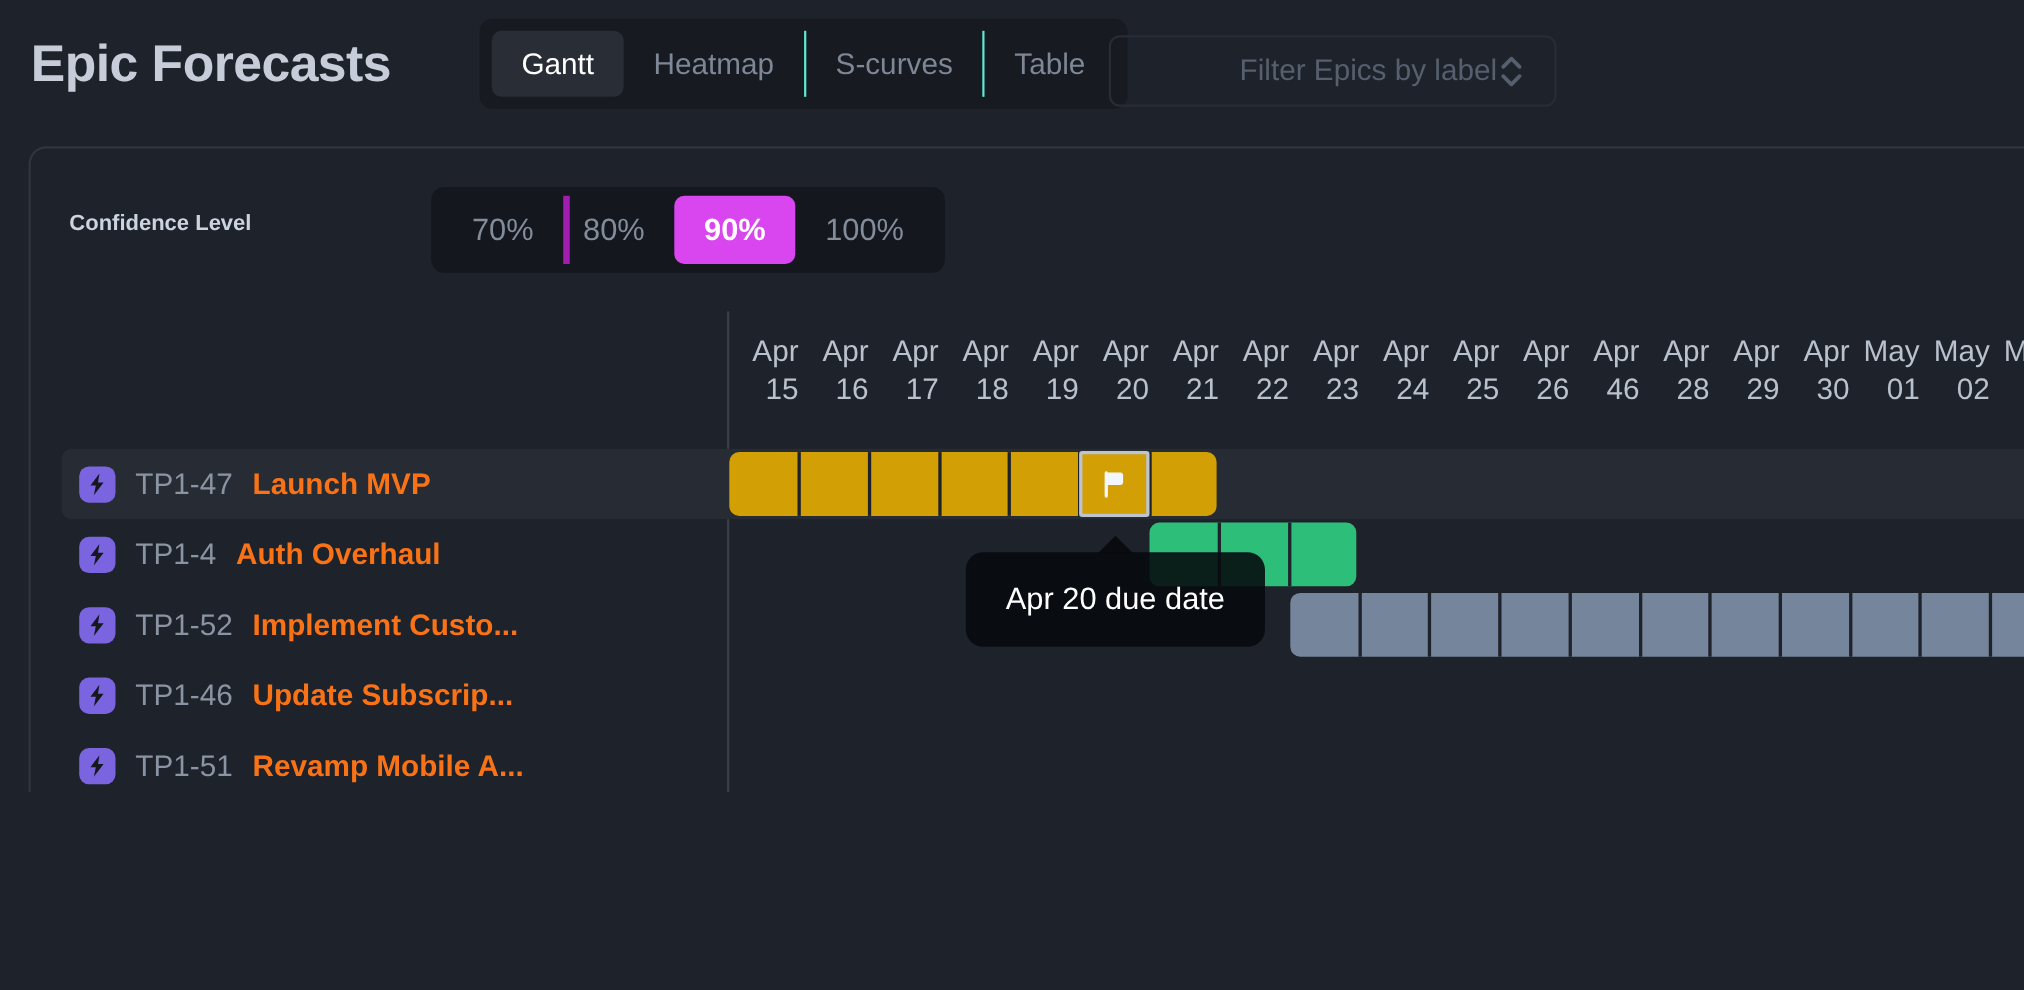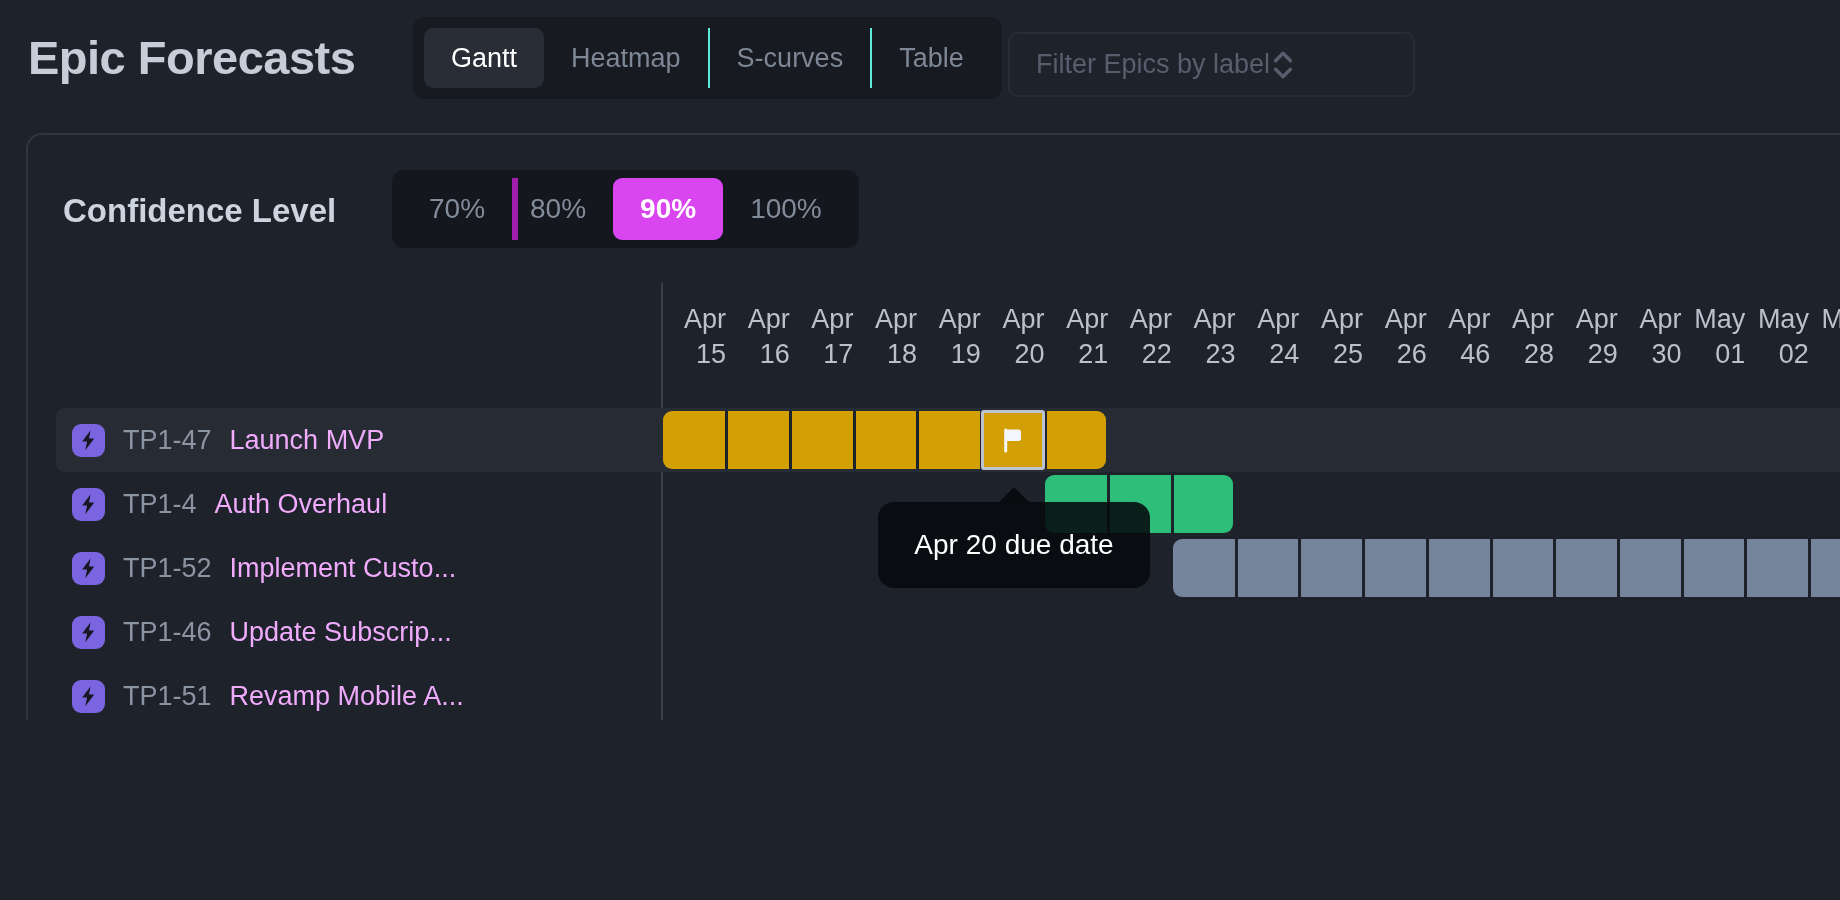--- a/index.html
+++ b/index.html
@@ -3,34 +3,34 @@
 <meta charset="utf-8">
 <style>
   * { margin:0; padding:0; box-sizing:border-box; }
   html,body { width:1840px; height:900px; background:#1e222a; overflow:hidden;
               font-family:"Liberation Sans", sans-serif; }
   .page { position:relative; width:1840px; height:720px; overflow:hidden; }
 
   
   .title { position:absolute; left:28px; top:30px; font-size:47px; font-weight:800;
            color:#c6cdd9; letter-spacing:-0.5px; }
-  .tabbar { position:absolute; left:413px; top:17px; height:82px; background:#171a21;
+  .tabbar { position:absolute; left:436px; top:17px; height:82px; background:#171a21;
             border-radius:12px; display:flex; align-items:center; padding:0 11px; }
   .tab { font-size:27px; color:#7e8795; padding:0 27px; height:60px; display:flex;
          align-items:center; border-radius:9px; cursor:default; white-space:nowrap; }
   .tab.active { background:#282d36; color:#ffffff; font-weight:500; }
   .tab.divided { border-left:2px solid #5eead4; border-radius:0; }
   .filter { position:absolute; left:1008px; top:32px; width:407px; height:65px;
             border:2px solid #272d36; border-radius:10px; display:flex; align-items:center;
-            justify-content:flex-start; padding:0 26px; color:#575f6e; font-size:27px; }
+            justify-content:flex-end; padding:0 26px; color:#575f6e; font-size:27px; }
 
   
   .card { position:absolute; left:26px; top:133px; width:1880px; height:629px;
           border:2px solid #2f3640; border-radius:16px; }
-  .conf-label { position:absolute; left:63px; top:192px; font-size:33px; font-weight:700;
+  .conf-label { position:absolute; left:63px; top:192px; font-size:20px; font-weight:700;
                 color:#ccd4e0; }
   .segmented { position:absolute; left:392px; top:170px; height:78px; background:#14171e;
                border-radius:12px; display:flex; align-items:center; padding:0 10px; }
   .seg { font-size:28px; color:#838c9b; padding:0 27px; height:62px; display:flex;
          align-items:center; border-radius:9px; white-space:nowrap; }
   .seg.active { background:#d946ef; color:#ffffff; font-weight:700; }
   .seg.divided { border-left:6px solid #a21caf; border-radius:0;padding-left:12px; }
 
   
   .v-divider { position:absolute; left:661px; top:283px; width:2px; height:447px;
@@ -38,21 +38,21 @@
   .gcol { position:absolute; top:302px; width:64px; text-align:right; font-size:27px;
           color:#b9c1cc; line-height:35px; }
   .grow { position:absolute; left:0; width:1880px; height:64px; }
   .row-highlight { position:absolute; left:56px; top:0; width:1824px; height:64px;
                    background:#272c34; border-radius:9px; }
   .rlabel { position:absolute; left:72px; top:0; height:64px; display:flex;
             align-items:center; gap:18px; }
   .epic-icon { width:33px; height:33px; background:#7b64e0; border-radius:9px;
                display:flex; align-items:center; justify-content:center; flex:none; }
   .ekey { font-size:27px; color:#8b94a3; }
-  .etitle { font-size:27px; font-weight:400; color:#f0abfc; white-space:nowrap; }
+  .etitle { font-size:27px; font-weight:700; color:#f97316; white-space:nowrap; }
   .bar { position:absolute; top:3px; height:58px; border-radius:9px; }
   .bcell-div { position:absolute; top:0; bottom:0; width:3px; background:#1e222a; }
   .flag-cell { position:absolute; top:-1px; bottom:-1px; width:64px;
                border:3px solid #bdc4d0; border-radius:3px; display:flex;
                align-items:center; justify-content:center; }
 
   
   .tooltip { position:absolute; left:878px; top:502px; width:272px; height:86px;
              background:rgba(7,9,12,0.88); border-radius:16px; color:#ffffff;
              font-size:28px; display:flex; align-items:center; justify-content:center;

